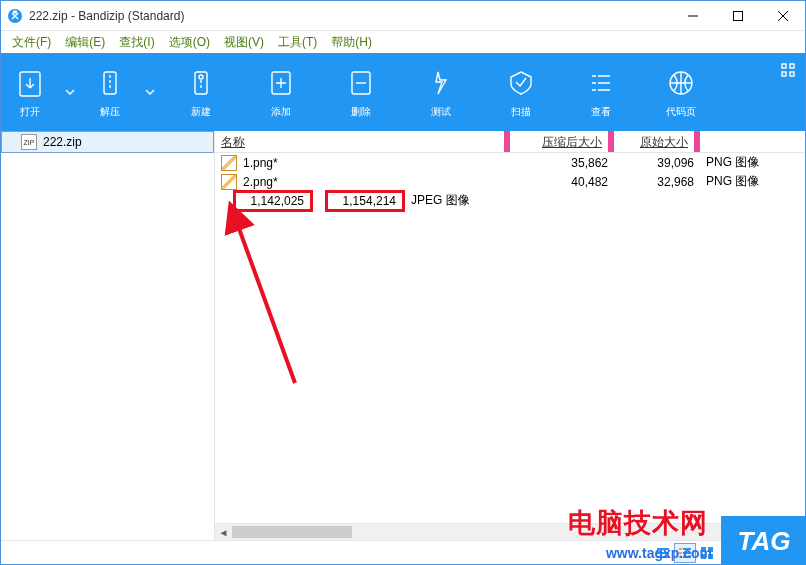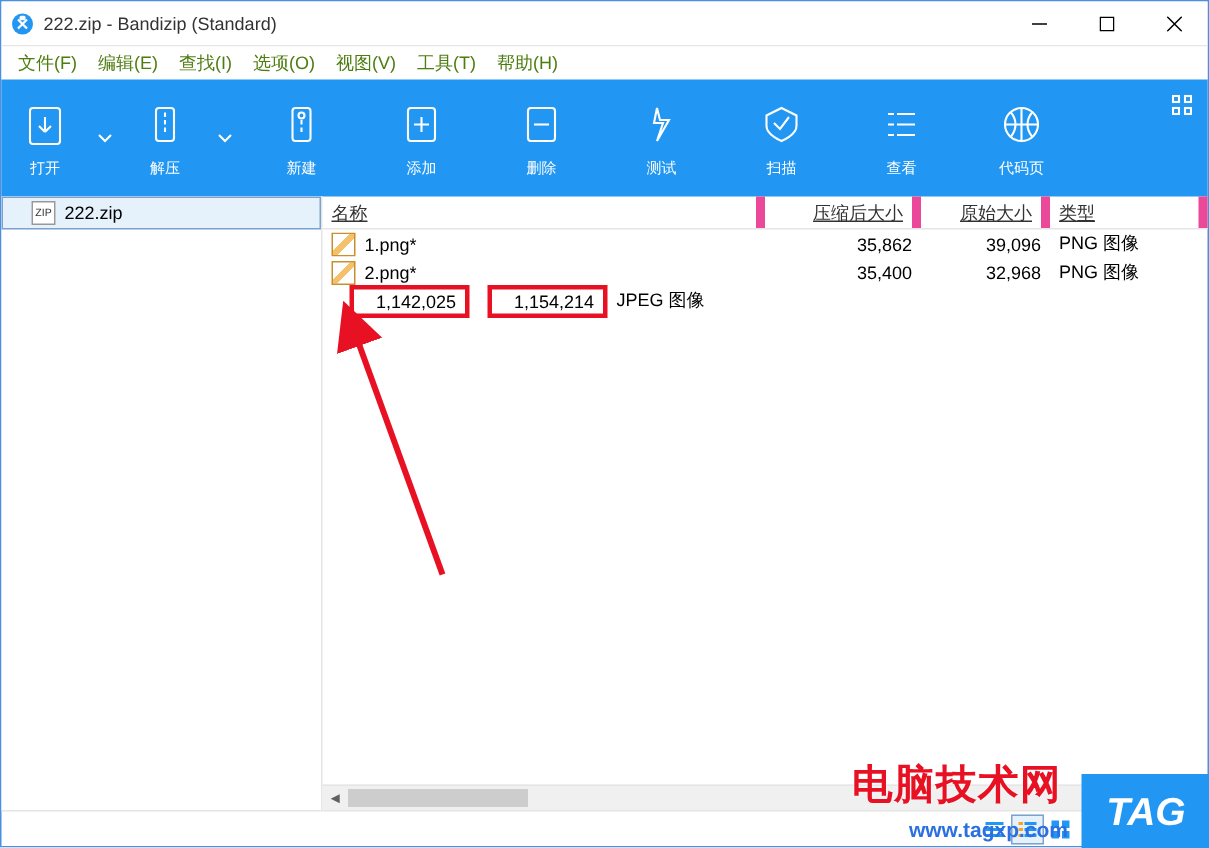--- a/index.html
+++ b/index.html
@@ -227,39 +227,38 @@
       <div class="tree-item">
         <span class="zip-icon">ZIP</span>
         <span>222.zip</span>
       </div>
     </div>
     <div class="main">
       <div class="list-header">
         <div class="col col-name">名称</div>
         <div class="col col-comp num">压缩后大小</div>
         <div class="col col-orig num">原始大小</div>
-        <div class="col col-type">类型</div>
       </div>
       <div class="list-body" id="list-body">
 
         <div class="row">
             <div class="cell col-name name">
               <span class="ficon png"></span>
               <span>1.png*</span>
             </div>
             <div class="cell col-comp num">35,862</div>
             <div class="cell col-orig num">39,096</div>
             <div class="cell col-type">PNG 图像</div>
           </div>
           <div class="row">
             <div class="cell col-name name">
               <span class="ficon png"></span>
               <span>2.png*</span>
             </div>
-            <div class="cell col-comp num">35,400</div>
+            <div class="cell col-comp num">40,482</div>
             <div class="cell col-orig num">32,968</div>
             <div class="cell col-type">PNG 图像</div>
           </div>
           <div class="row">
             <div class="cell col-comp num"><span class="redbox">1,142,025</span></div>
             <div class="cell col-orig num"><span class="redbox">1,154,214</span></div>
             <div class="cell col-type">JPEG 图像</div>
           </div>
       <svg class="annotation arrow-svg" width="300" height="320" style="left:0; top:0;">
           <defs>

